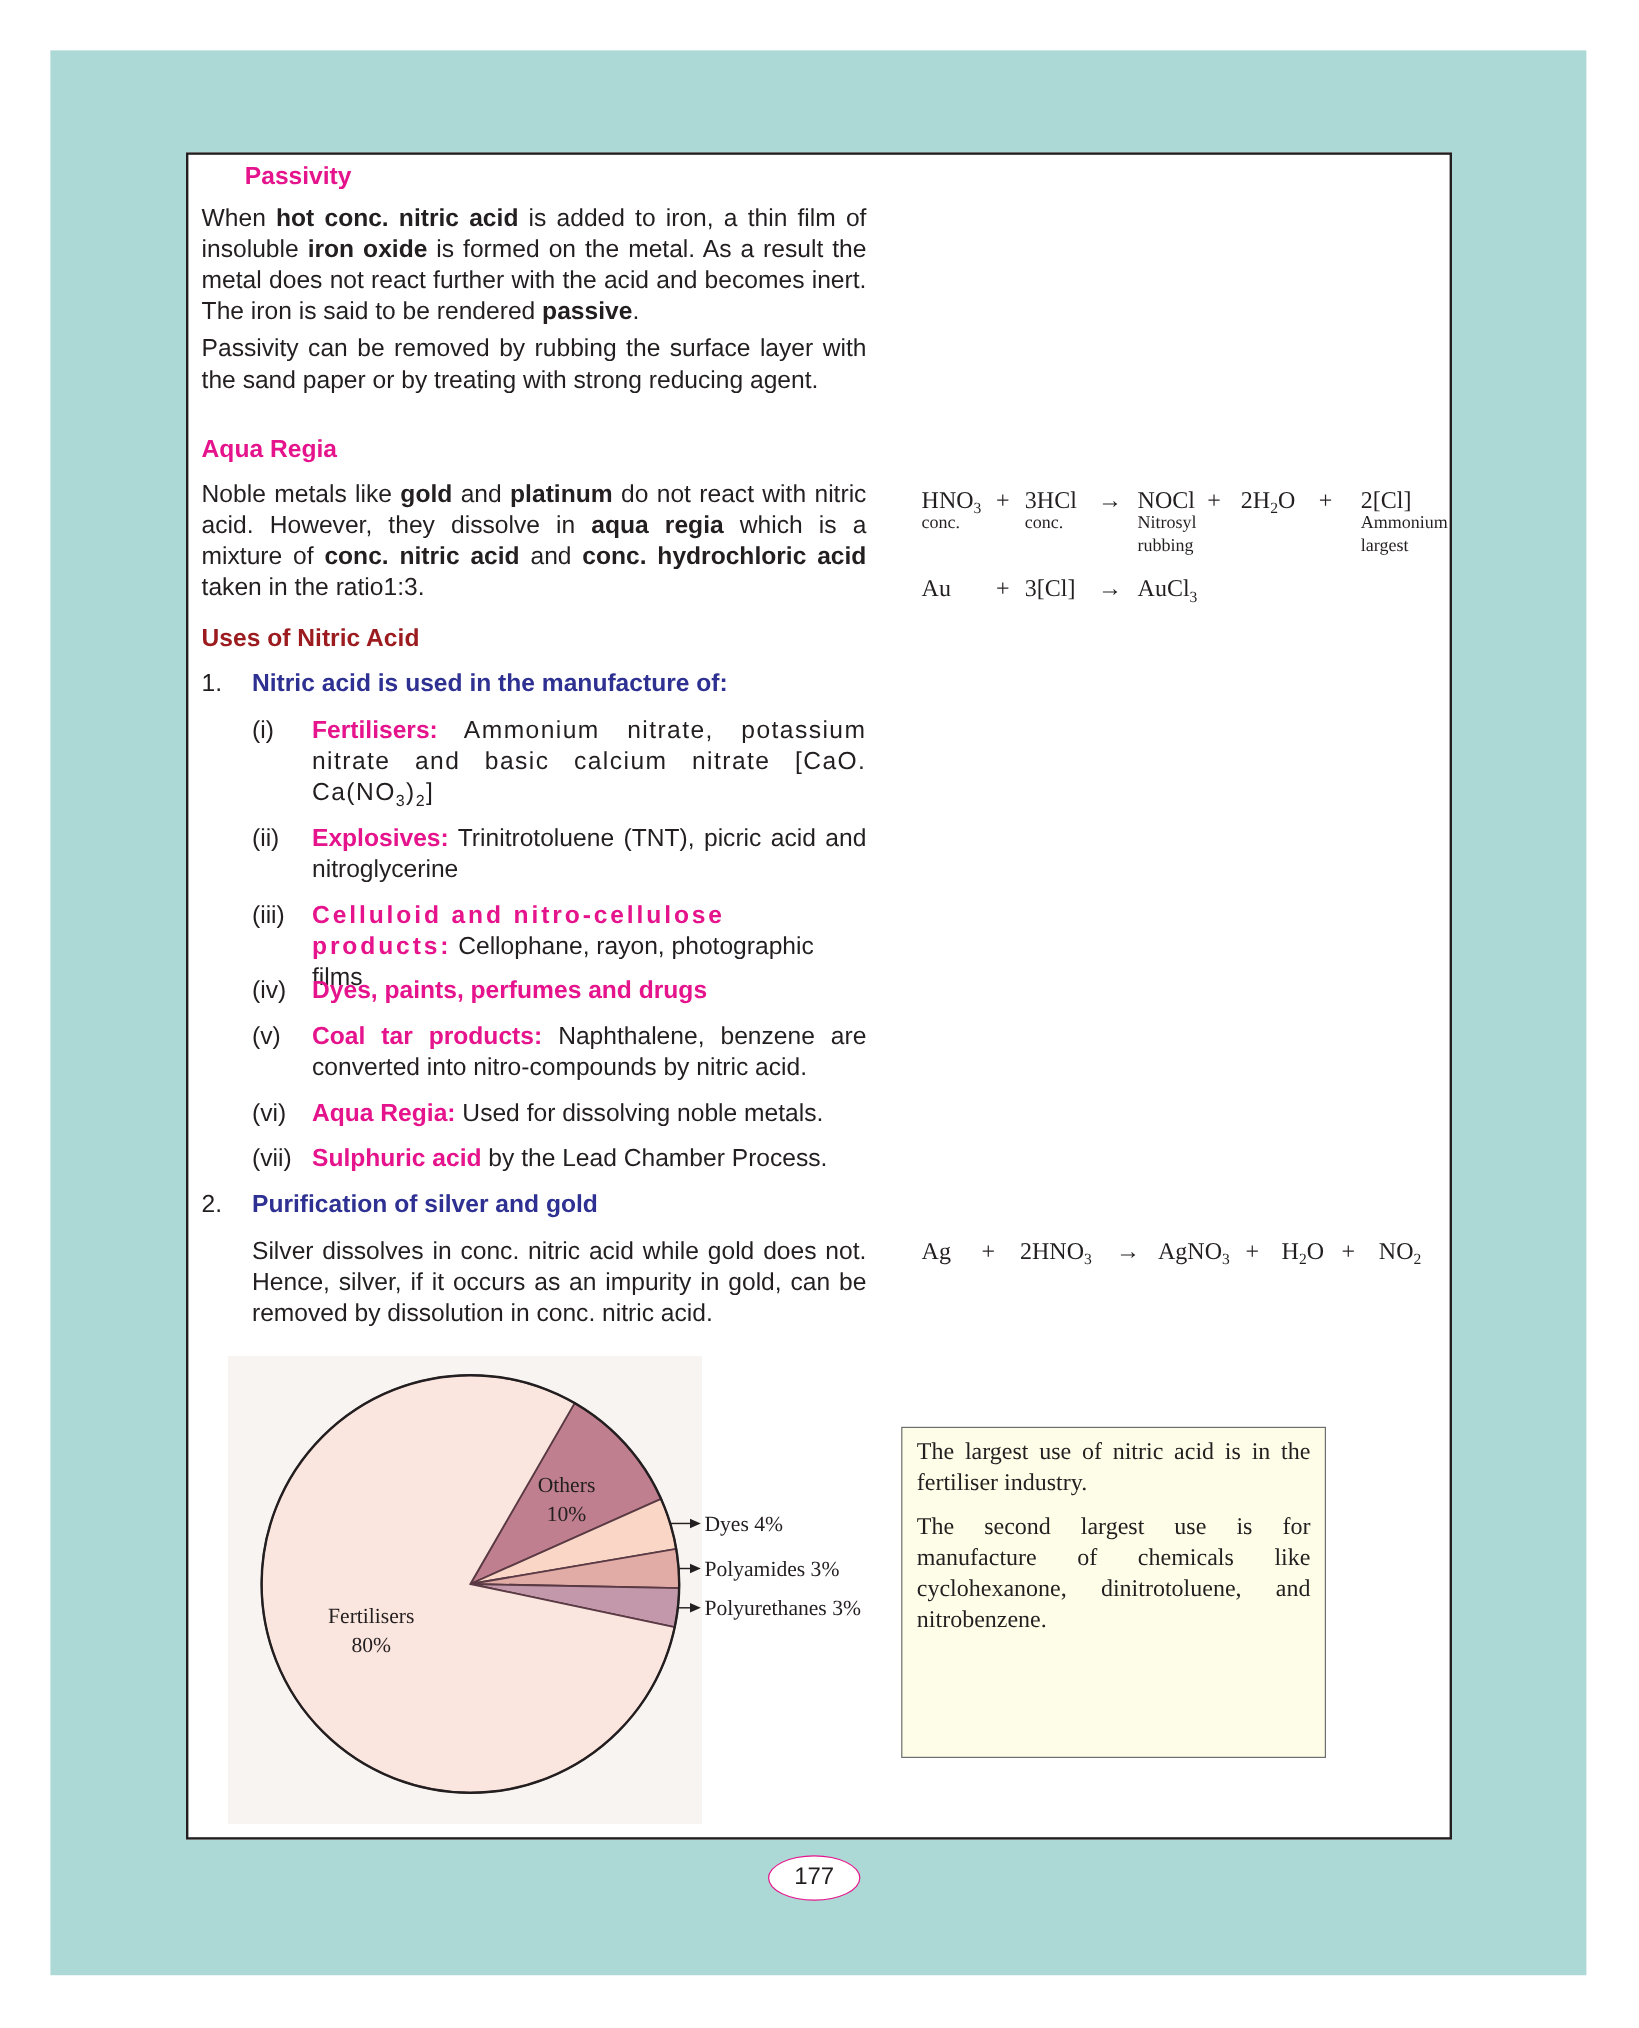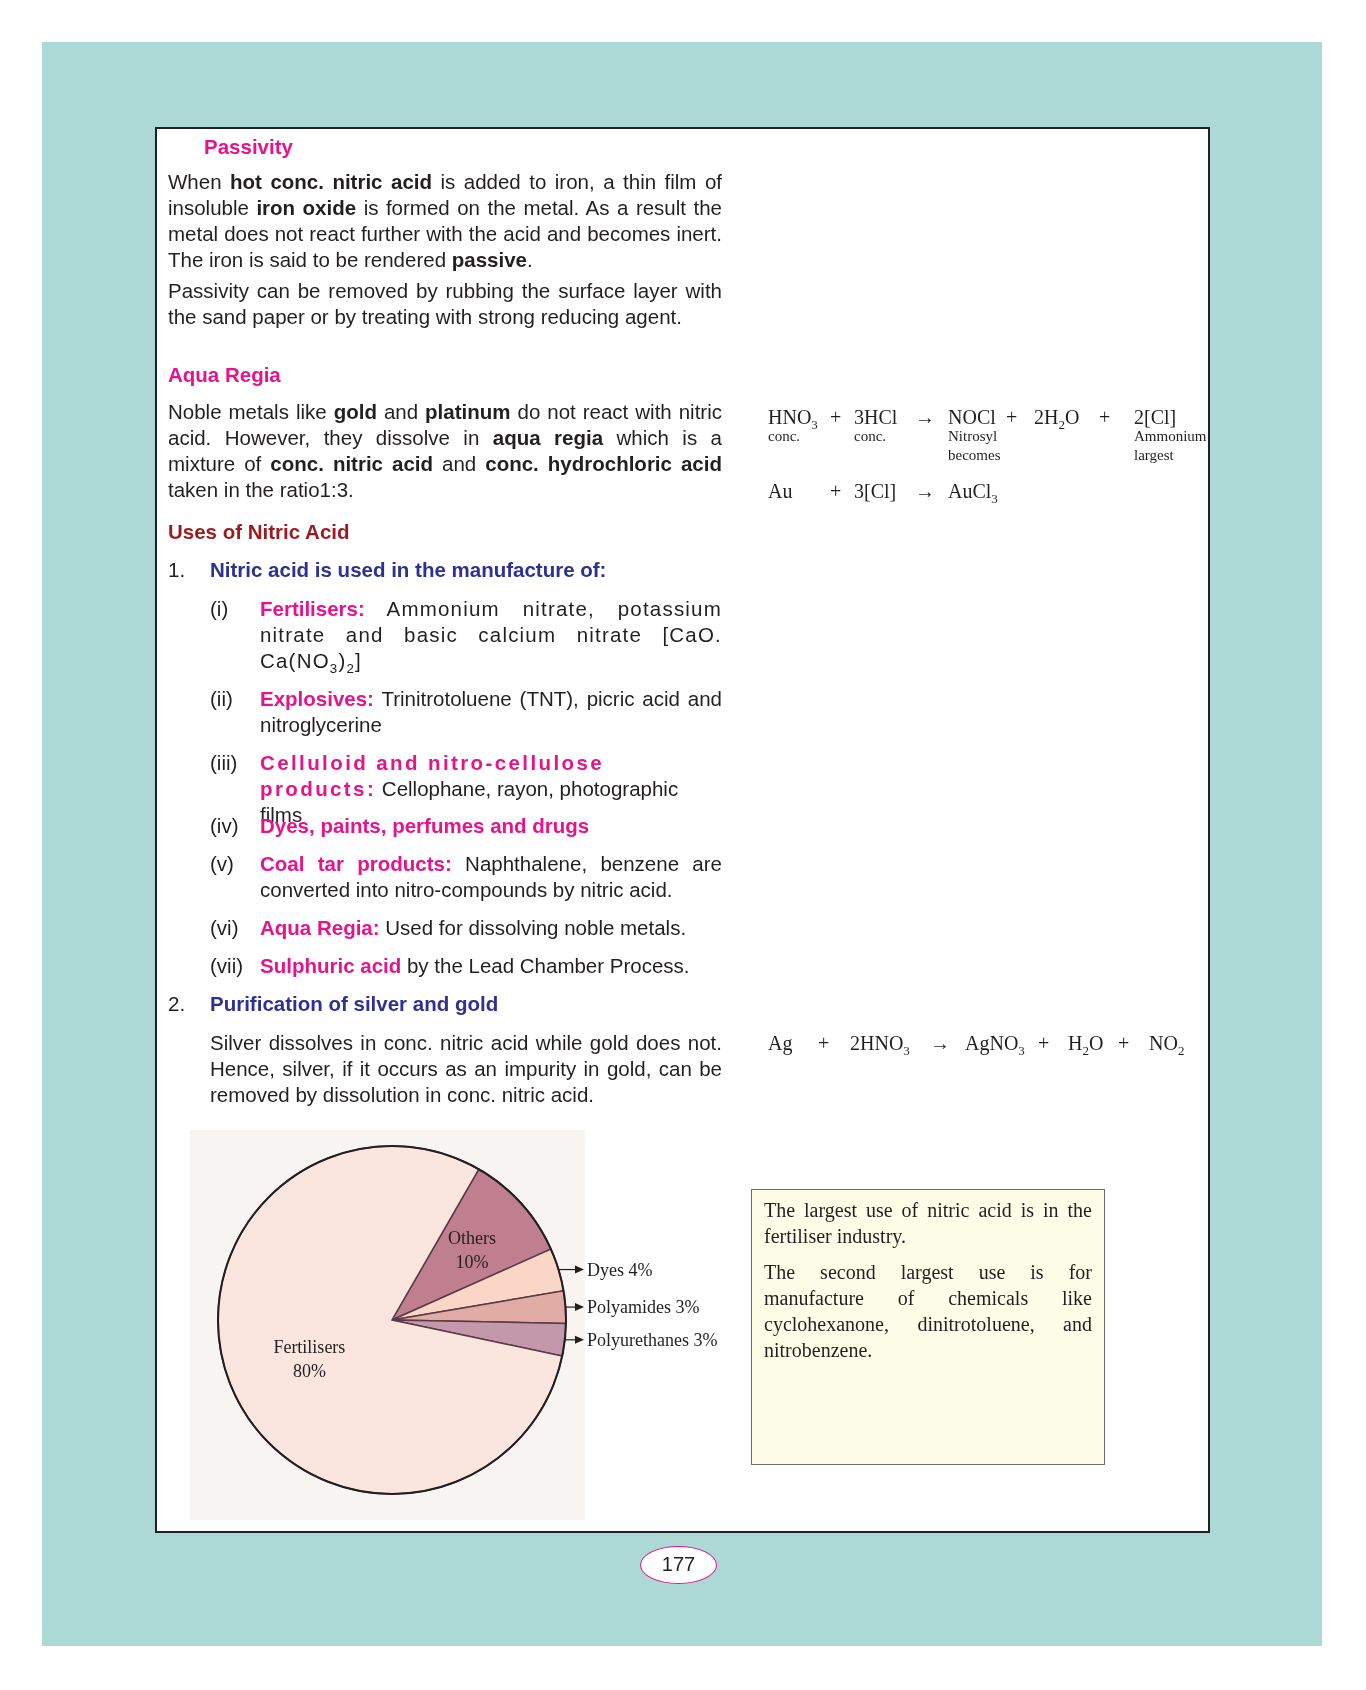--- a/index.html
+++ b/index.html
@@ -44,21 +44,21 @@
 
 <div class="abs serif eq" style="left:768px;top:405px;">
   <span class="abs" style="left:0;top:0;"><span>HNO</span><span class="sub">3</span></span>
   <span class="abs eqlabel" style="left:0;top:22px;">conc.</span>
   <span class="abs" style="left:62px;top:0;">+</span>
   <span class="abs" style="left:86px;top:0;">3HCl</span>
   <span class="abs eqlabel" style="left:86px;top:22px;">conc.</span>
   <span class="abs" style="left:147px;top:0;">→</span>
   <span class="abs" style="left:180px;top:0;">NOCl</span>
   <span class="abs eqlabel" style="left:180px;top:22px;">Nitrosyl</span>
-  <span class="abs eqlabel" style="left:180px;top:41px;">becomes</span>
+  <span class="abs eqlabel" style="left:180px;top:41px;">rubbing</span>
   <span class="abs" style="left:238px;top:0;">+</span>
   <span class="abs" style="left:266px;top:0;"><span>2H</span><span class="sub">2</span><span>O</span></span>
   <span class="abs" style="left:331px;top:0;">+</span>
   <span class="abs" style="left:366px;top:0;">2[Cl]</span>
   <span class="abs eqlabel" style="left:366px;top:22px;">Ammonium</span>
   <span class="abs eqlabel" style="left:366px;top:41px;">largest</span>
 </div>
 
 <div class="abs serif eq" style="left:768px;top:479px;">
   <span class="abs" style="left:0;top:0;">Au</span>

